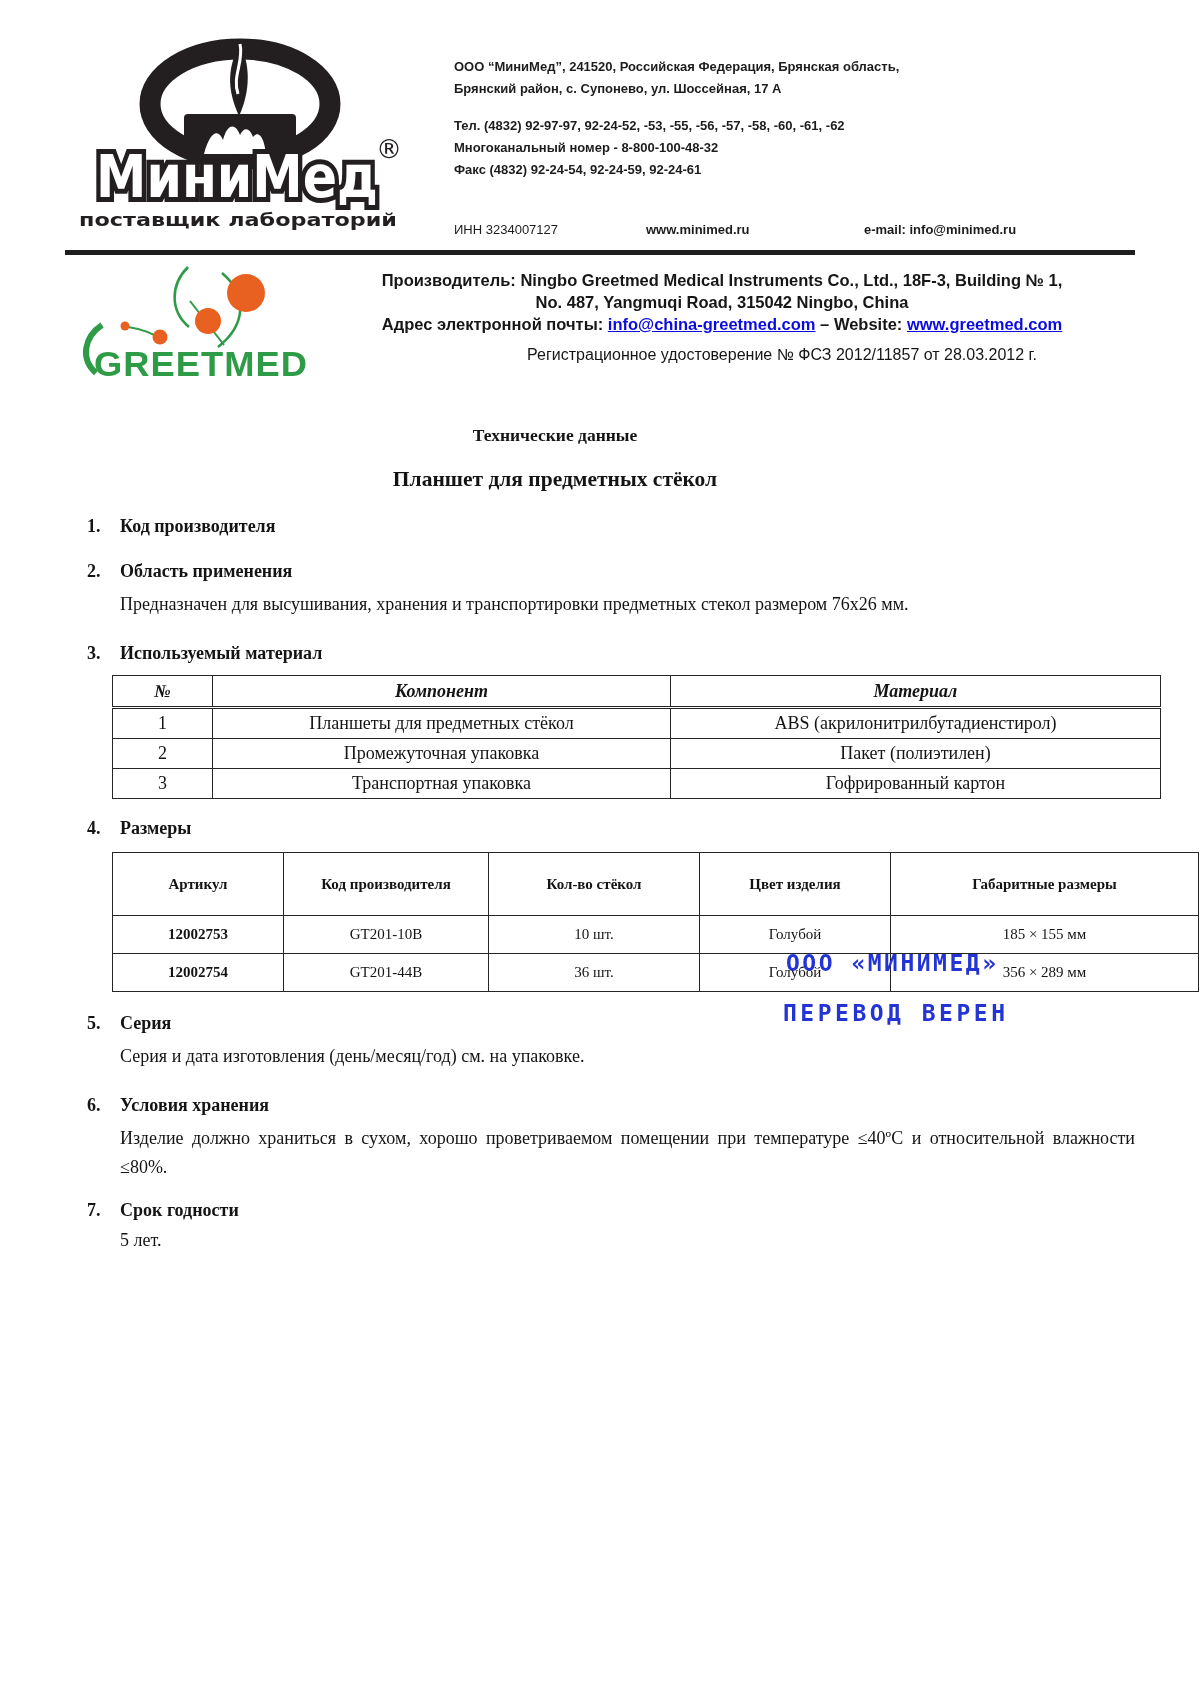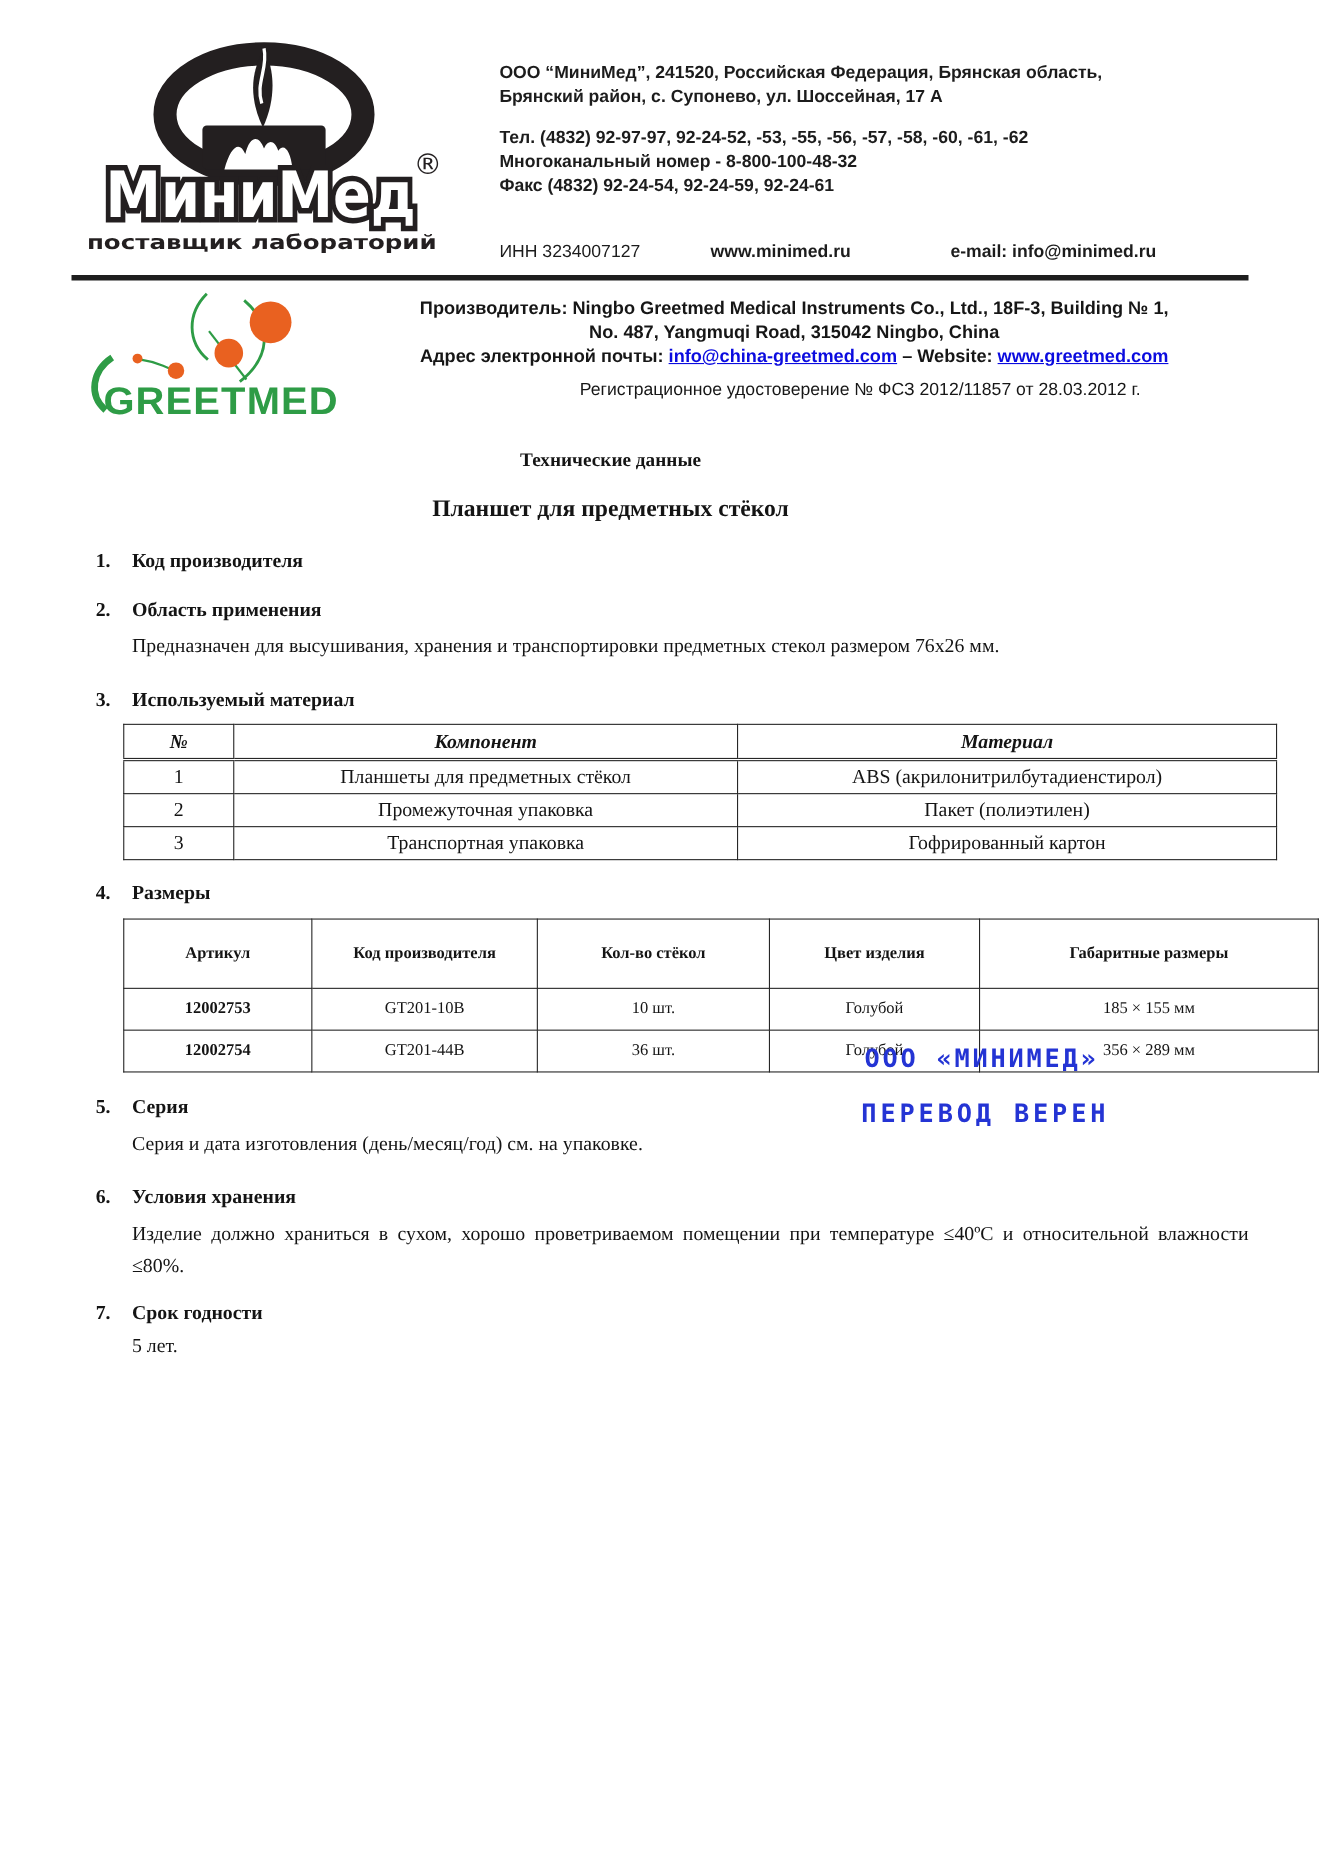--- a/index.html
+++ b/index.html
@@ -3,38 +3,38 @@
 <meta charset="utf-8">
 <style>
   html,body{margin:0;padding:0;background:#ffffff;}
   .page{position:relative;width:1200px;height:1697px;background:#fff;overflow:hidden;
         font-family:"Liberation Serif",serif;color:#141414;}
 
   
   .header{display:flex;padding:36px 70px 0 72px;}
   .logo-wrap{width:332px;flex:none;text-decoration:underline;}
   .contact{margin-left:50px;flex:1;font-family:"Liberation Sans",sans-serif;
-           font-weight:bold;font-size:16px;line-height:22px;color:#1c1c1c;padding-top:20px;}
+           font-weight:bold;font-size:13px;line-height:22px;color:#1c1c1c;padding-top:20px;}
   .contact .blk{margin-bottom:15px;}
   .inn-row{display:flex;margin-top:38px;align-items:baseline;}
   .inn-row .inn{font-weight:normal;width:192px;}
   .inn-row .site{width:218px;}
   .divider{height:5px;background:#1e1e1e;margin:9px 65px 0 65px;}
 
   
   .row2{display:flex;padding:4px 70px 0 72px;}
   .greetmed-wrap{width:242px;flex:none;padding-top:4px;}
   .producer{flex:1;text-align:center;font-family:"Liberation Sans",sans-serif;
             font-weight:bold;font-size:16.5px;line-height:22px;color:#161616;padding-top:10px;}
   .producer .distrib{margin-top:11px;}
   .producer .reg{margin-top:9px;font-weight:normal;font-size:16px;padding-left:120px;}
   .lnk{color:var(--link-blue,#0b0bdf);text-decoration:underline;cursor:pointer;}
 
   
-  .doc{padding:0 65px;margin-top:20px;font-size:18px;}
+  .doc{padding:0 65px;margin-top:38px;font-size:18px;}
   .center-col{width:980px;text-align:center;}
   .subtitle{font-weight:bold;font-size:17.5px;}
   .title{font-weight:bold;font-size:21.5px;margin-top:21px;font-family:Liberation Serif, serif;}
   .section{margin-top:24px;}
   .sec-head{display:flex;font-weight:bold;font-size:18px;}
   .sec-num{width:33px;margin-left:22px;flex:none;}
   .sec-body{margin-left:55px;margin-top:8px;line-height:29px;width:1015px;}
   .justify{text-align:justify;}
 
   table{border-collapse:collapse;table-layout:fixed;}

